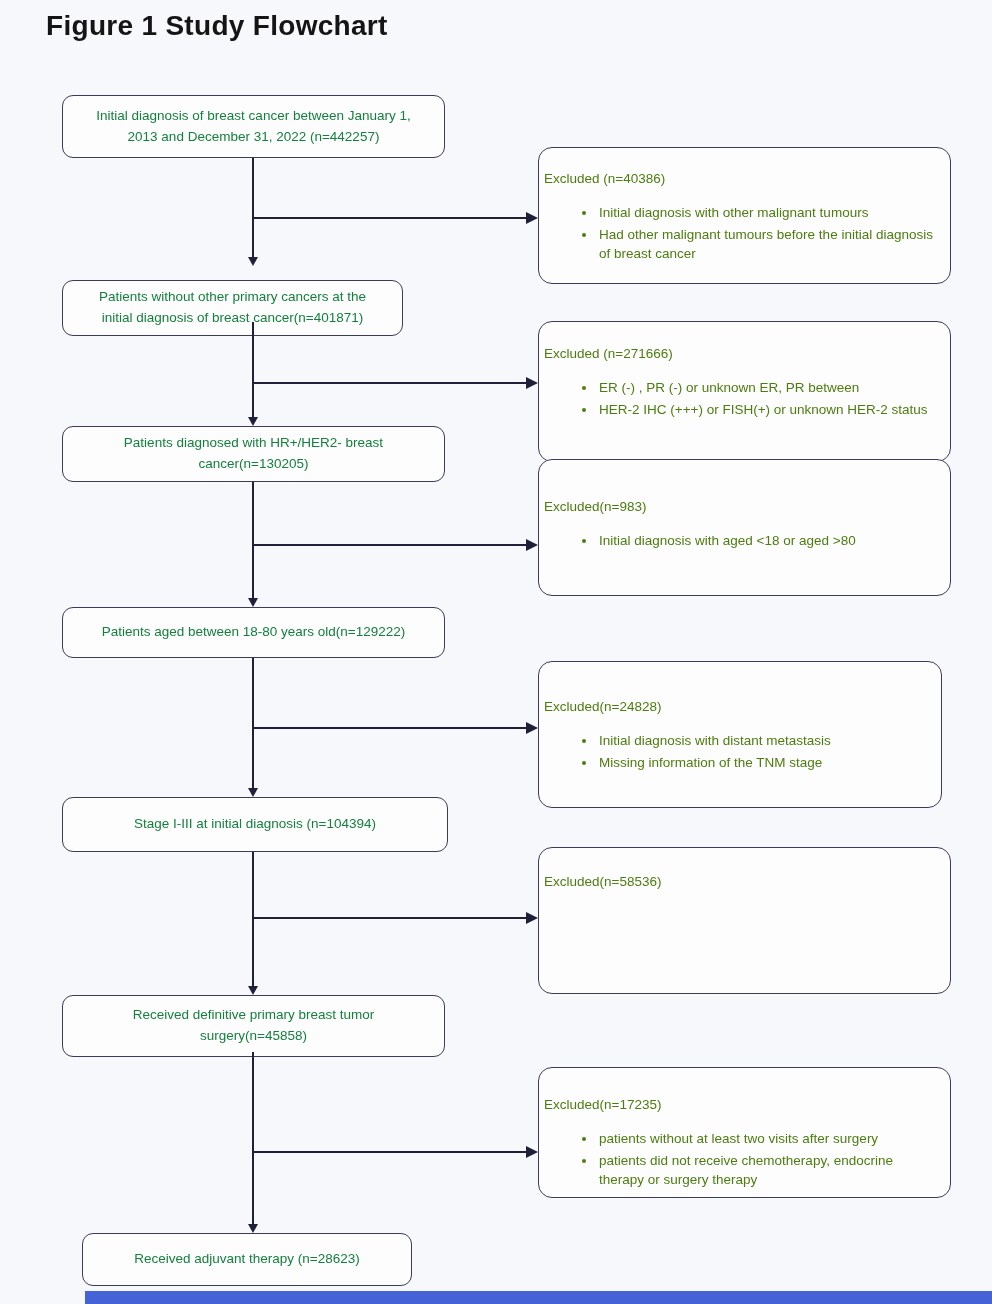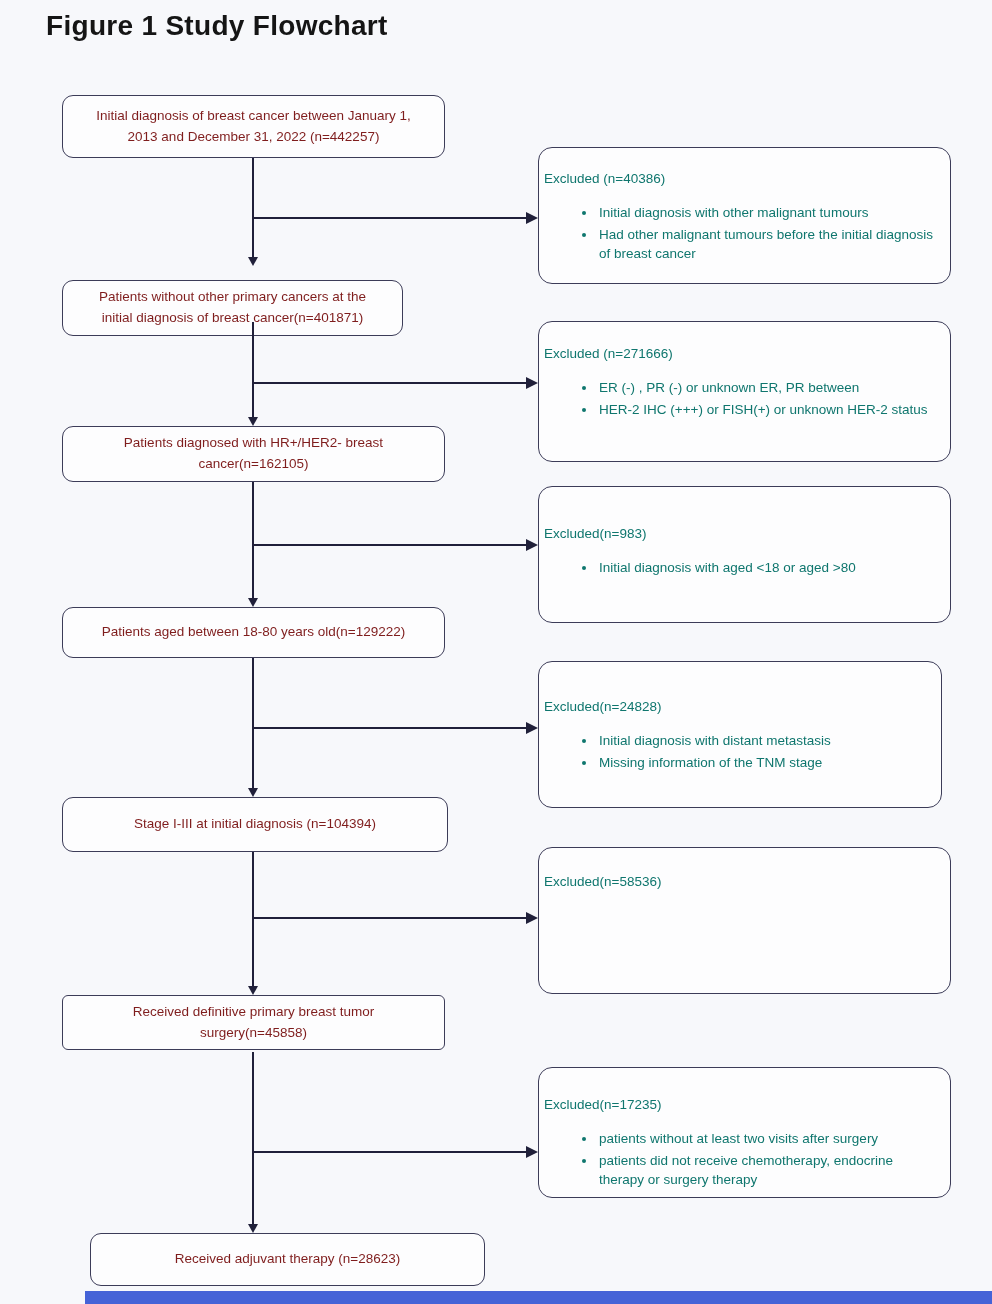--- a/index.html
+++ b/index.html
@@ -13,27 +13,27 @@
   .page-title{
     position:absolute;left:46px;top:10px;
     font-size:28px;font-weight:700;color:#151515;letter-spacing:.3px;
   }
   .flow-box{
     position:absolute;box-sizing:border-box;
     background:#fdfdfe;
     border:1.7px solid #3c3c58;border-radius:11px;
     display:flex;align-items:center;justify-content:center;
     padding:6px 20px;
-    font-size:13.5px;line-height:1.55;color:#7f1d1d;text-align:center;
+    font-size:13.5px;line-height:1.55;color:#15803d;text-align:center;
   }
   .excl-box{
     position:absolute;box-sizing:border-box;
     background:#fdfdfe;
     border:1.7px solid #3c3c58;border-radius:14px;
-    font-size:13.5px;color:#0f766e;
+    font-size:13.5px;color:#4d7c0f;
     padding-right:8px;
   }
   .excl-header{padding-left:5px;line-height:1.3;}
   .excl-box ul{margin:15px 8px 0 0;padding-left:58px;}
   .excl-box li{margin:0 0 3px 0;padding-left:2px;line-height:1.42;}
   .vline{position:absolute;width:2px;background:#20203a;}
   .hline{position:absolute;height:2px;background:#20203a;}
   .arr-down{
     position:absolute;width:0;height:0;
     border-left:5px solid transparent;border-right:5px solid transparent;
@@ -51,49 +51,49 @@
 
 <div id="canvas">
   <div class="page-title">Figure 1 Study Flowchart</div>
 <div class="flow-box" style="left: 62px; top: 95px; width: 383px; height: 63px;">
       <span>Initial diagnosis of breast cancer between January 1, 2013 and December 31, 2022  (n=442257)</span>
     </div>
     <div class="flow-box" style="left: 62px; top: 280px; width: 341px; height: 56px;">
       <span>Patients without other primary cancers  at the initial diagnosis of breast cancer(n=401871)</span>
     </div>
     <div class="flow-box" style="left: 62px; top: 426px; width: 383px; height: 56px;">
-      <span>Patients diagnosed with HR+/HER2- breast cancer(n=162105)</span>
+      <span>Patients diagnosed with HR+/HER2- breast cancer(n=130205)</span>
     </div>
     <div class="flow-box" style="left: 62px; top: 607px; width: 383px; height: 51px;">
       <span>Patients aged between 18-80 years old(n=129222)</span>
     </div>
     <div class="flow-box" style="left: 62px; top: 797px; width: 386px; height: 55px;">
       <span>Stage I-III at initial diagnosis (n=104394)</span>
     </div>
-    <div class="flow-box" style="left: 62px; top: 995px; width: 383px; height: 55px; border-radius: 6px;">
+    <div class="flow-box" style="left: 62px; top: 995px; width: 383px; height: 62px;">
       <span>Received definitive primary breast tumor surgery(n=45858)</span>
     </div>
-    <div class="flow-box" style="left: 90px; top: 1233px; width: 395px; height: 53px; text-align: right;">
+    <div class="flow-box" style="left: 82px; top: 1233px; width: 330px; height: 53px; text-align: right;">
       <span>Received adjuvant therapy  (n=28623)</span>
     </div>
     <div class="excl-box" style="left: 538px; top: 147px; width: 413px; height: 137px; padding-top: 22px;">
       <div class="excl-header">Excluded (n=40386)</div>
       <ul>
         <li>Initial diagnosis with other malignant tumours</li>
         <li>Had other malignant tumours before the initial diagnosis of breast cancer</li>
       </ul>
     </div>
     <div class="excl-box" style="left: 538px; top: 321px; width: 413px; height: 141px; padding-top: 23px;">
       <div class="excl-header">Excluded (n=271666)</div>
       <ul>
         <li>ER (-) , PR (-) or unknown ER, PR between</li>
         <li>HER-2 IHC (+++) or FISH(+) or unknown HER-2 status</li>
       </ul>
     </div>
-    <div class="excl-box" style="left: 538px; top: 486px; width: 413px; height: 137px; padding-top: 38px;">
+    <div class="excl-box" style="left: 538px; top: 459px; width: 413px; height: 137px; padding-top: 38px;">
       <div class="excl-header">Excluded(n=983)</div>
       <ul>
         <li>Initial diagnosis with aged &lt;18 or aged &gt;80</li>
       </ul>
     </div>
     <div class="excl-box" style="left: 538px; top: 661px; width: 404px; height: 147px; padding-top: 36px;">
       <div class="excl-header">Excluded(n=24828)</div>
       <ul>
         <li>Initial diagnosis with distant metastasis</li>
         <li>Missing information of the TNM stage</li>

